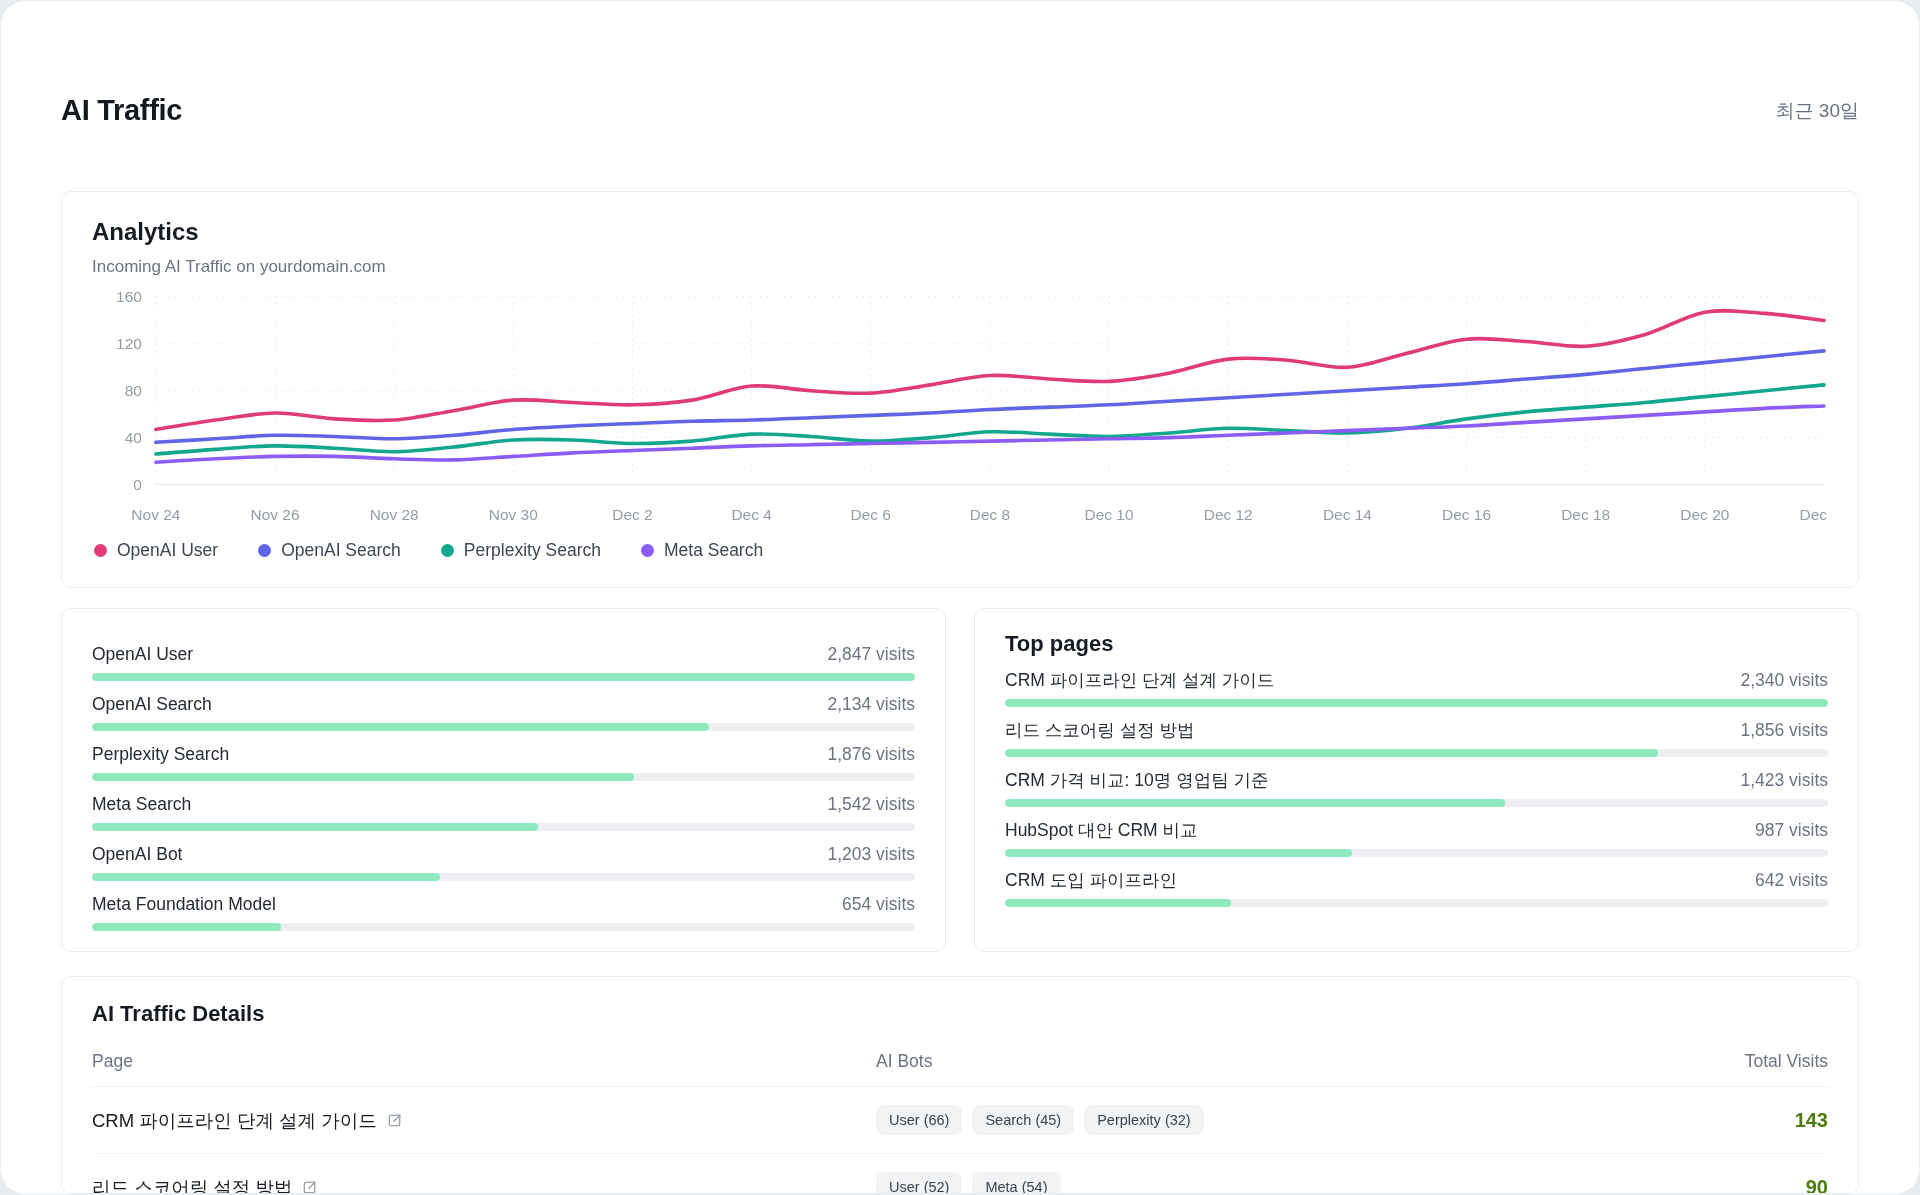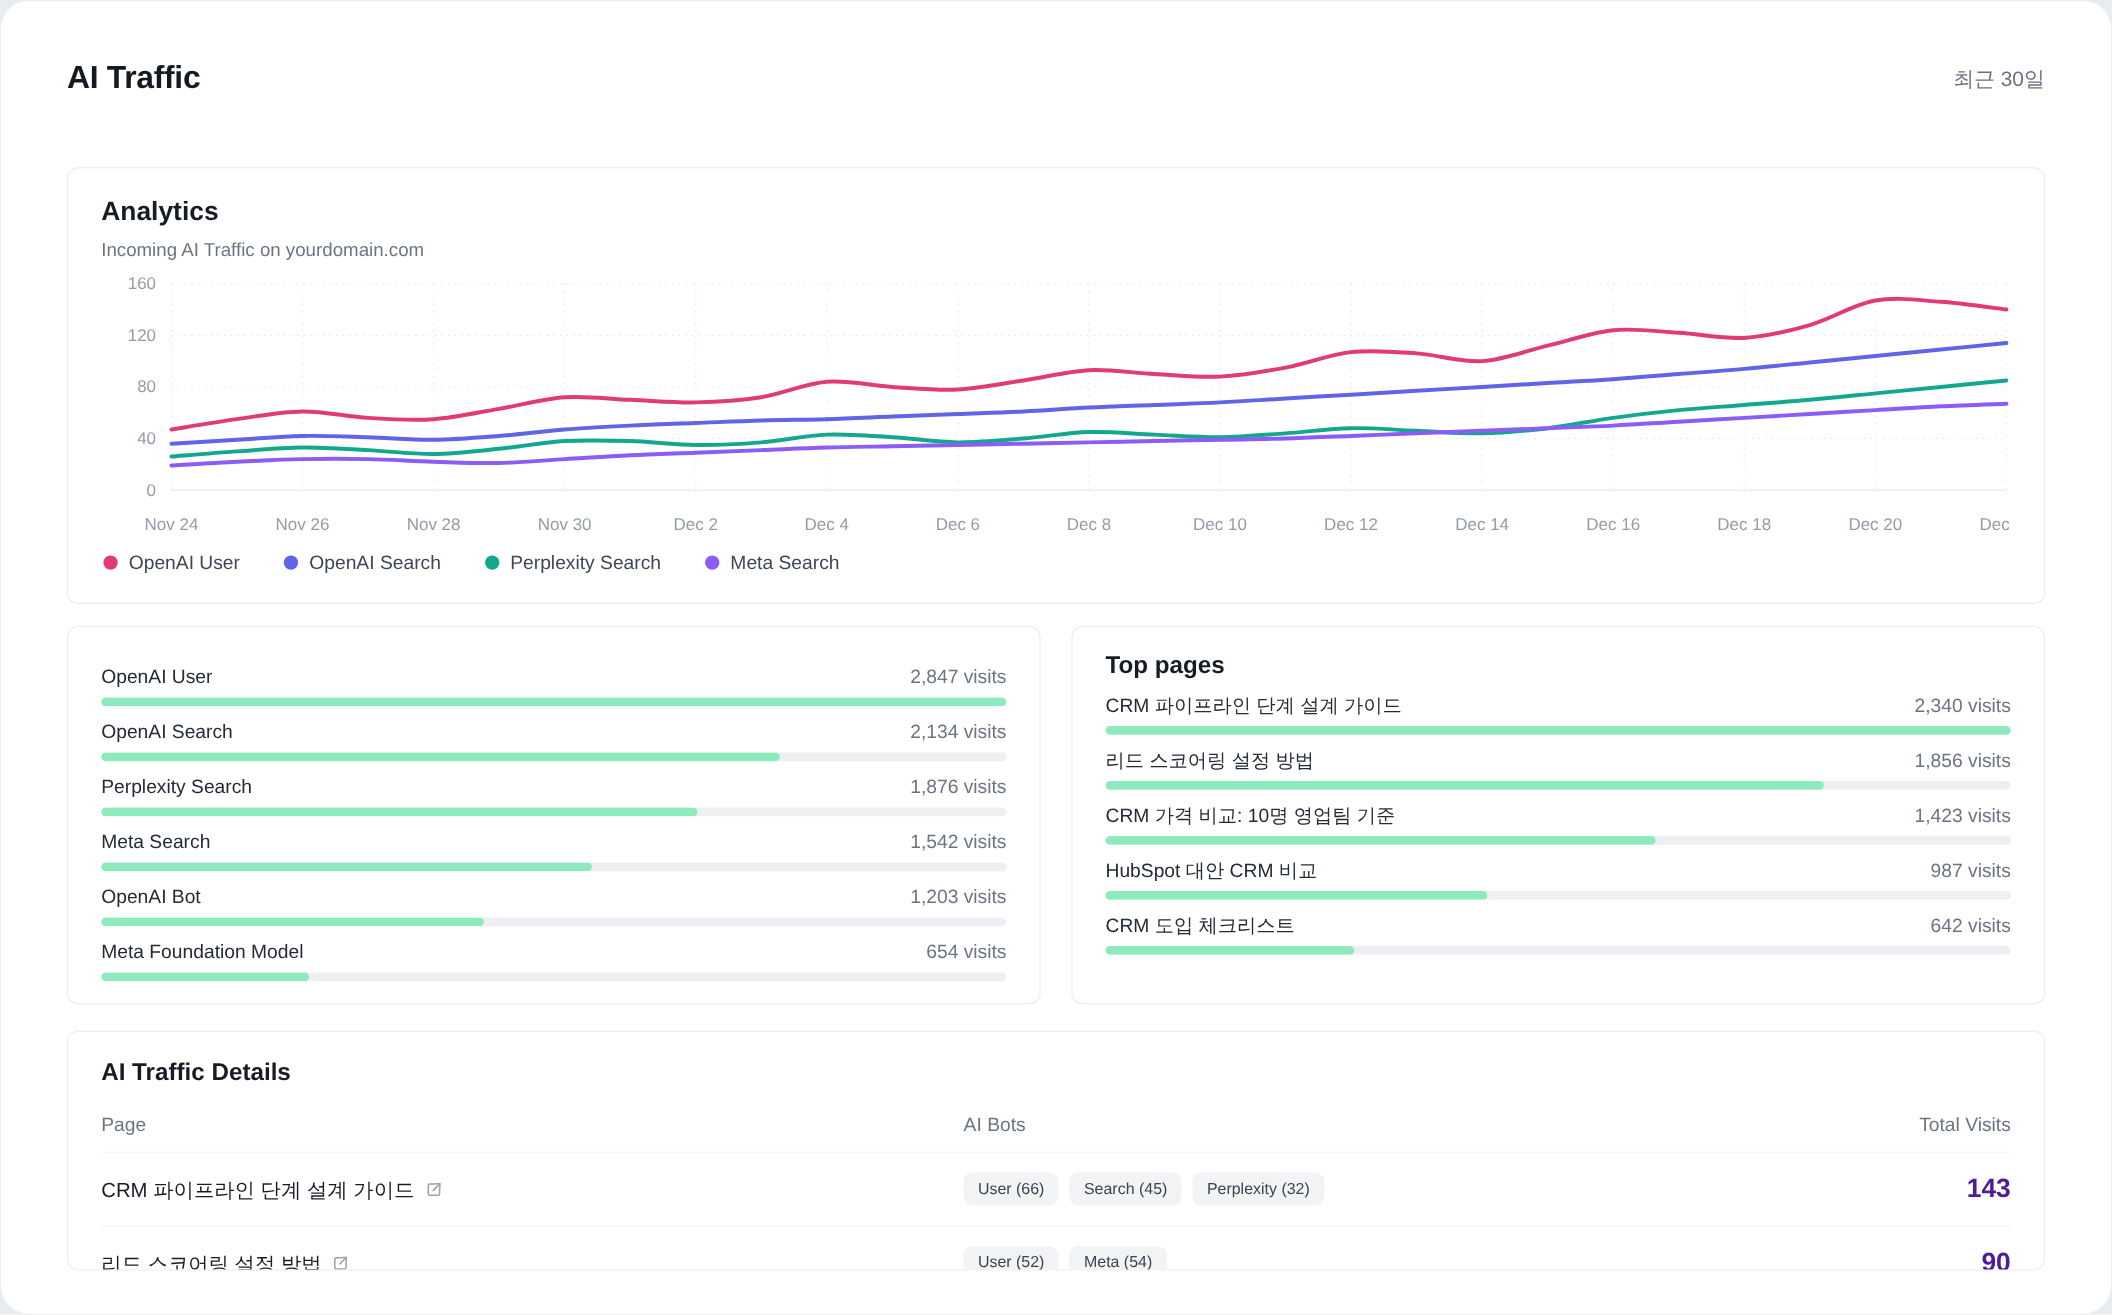--- a/index.html
+++ b/index.html
@@ -6,21 +6,21 @@
   body{
     width:1920px;height:1195px;overflow:hidden;
     background:#e9ecef;
     font-family:"Liberation Sans", sans-serif;
     -webkit-font-smoothing:antialiased;
   }
   .page{
     position:absolute;inset:0;background:#ffffff;
     border-radius:26px;border:1px solid #eceff1;box-sizing:border-box;overflow:hidden;
   }
-  .header{display:flex;justify-content:space-between;align-items:center;padding:54px 60px 0;}
+  .header{display:flex;justify-content:space-between;align-items:center;padding:54px 60px 0;margin-top:39px;}
   .page-title{font-size:29px;font-weight:700;color:#14181f;letter-spacing:-0.3px;margin:0;}
   .period{font-size:19px;color:#697180;cursor:default;}
 
   .panel{border:1px solid #e9ecef;border-radius:10px;box-sizing:border-box;background:#fff;}
   .analytics{margin:64px 60px 0;padding:26px 30px 26px;}
   .panel-title{font-size:24px;font-weight:600;color:#171c24;margin:0;}
   .subtitle{font-size:17px;color:#6c7482;margin-top:11px;}
   .chart-wrap{margin-top:6px;}
   svg.chart{display:block;width:100%;height:auto;}
   .legend{display:flex;gap:40px;margin-top:8px;padding-left:2px;}
@@ -42,21 +42,21 @@
          font-size:17.5px;color:#6c7482;}
   .col-page{width:784px;flex:0 0 auto;}
   .col-bots{flex:1;}
   .col-total{width:170px;flex:0 0 auto;text-align:right;}
   .trow{display:flex;align-items:center;padding:18px 0;}
   .trow + .trow{border-top:1px solid #f3f4f6;}
   .page-link{display:inline-flex;align-items:center;gap:10px;font-size:18.5px;color:#171c24;cursor:pointer;}
   .ext-icon{color:#9aa1ab;display:inline-flex;}
   .badges{display:flex;gap:10px;flex-wrap:wrap;}
   .badge{background:#f1f3f5;border-radius:8px;padding:7px 13px;font-size:14.5px;color:#3c4350;white-space:nowrap;}
-  .total{font-size:24px;font-weight:600;color:#4c1d95;}
+  .total{font-size:20px;font-weight:600;color:#4d7c0f;}
 </style>
 </head>
 <body>
 
 <div class="page">
 
   <div class="header">
     <h1 class="page-title">AI Traffic</h1>
     <div class="period">최근 30일</div>
   </div>
@@ -225,21 +225,21 @@
             <div class="bar-head">
               <span class="bar-label">HubSpot 대안 CRM 비교</span>
               <span class="bar-value">987 visits</span>
             </div>
             <div class="bar-track" style="background: rgb(237, 239, 242);">
               <div class="bar-fill" style="width: 42.2%; background: rgb(141, 234, 188);"></div>
             </div>
           </div>
           <div class="bar-item">
             <div class="bar-head">
-              <span class="bar-label">CRM 도입 체크리스트</span>
+              <span class="bar-label">CRM 도입 파이프라인</span>
               <span class="bar-value">642 visits</span>
             </div>
             <div class="bar-track" style="background: rgb(237, 239, 242);">
               <div class="bar-fill" style="width: 27.4%; background: rgb(141, 234, 188);"></div>
             </div>
           </div>
         </div>
     </div>
   </div>
 

